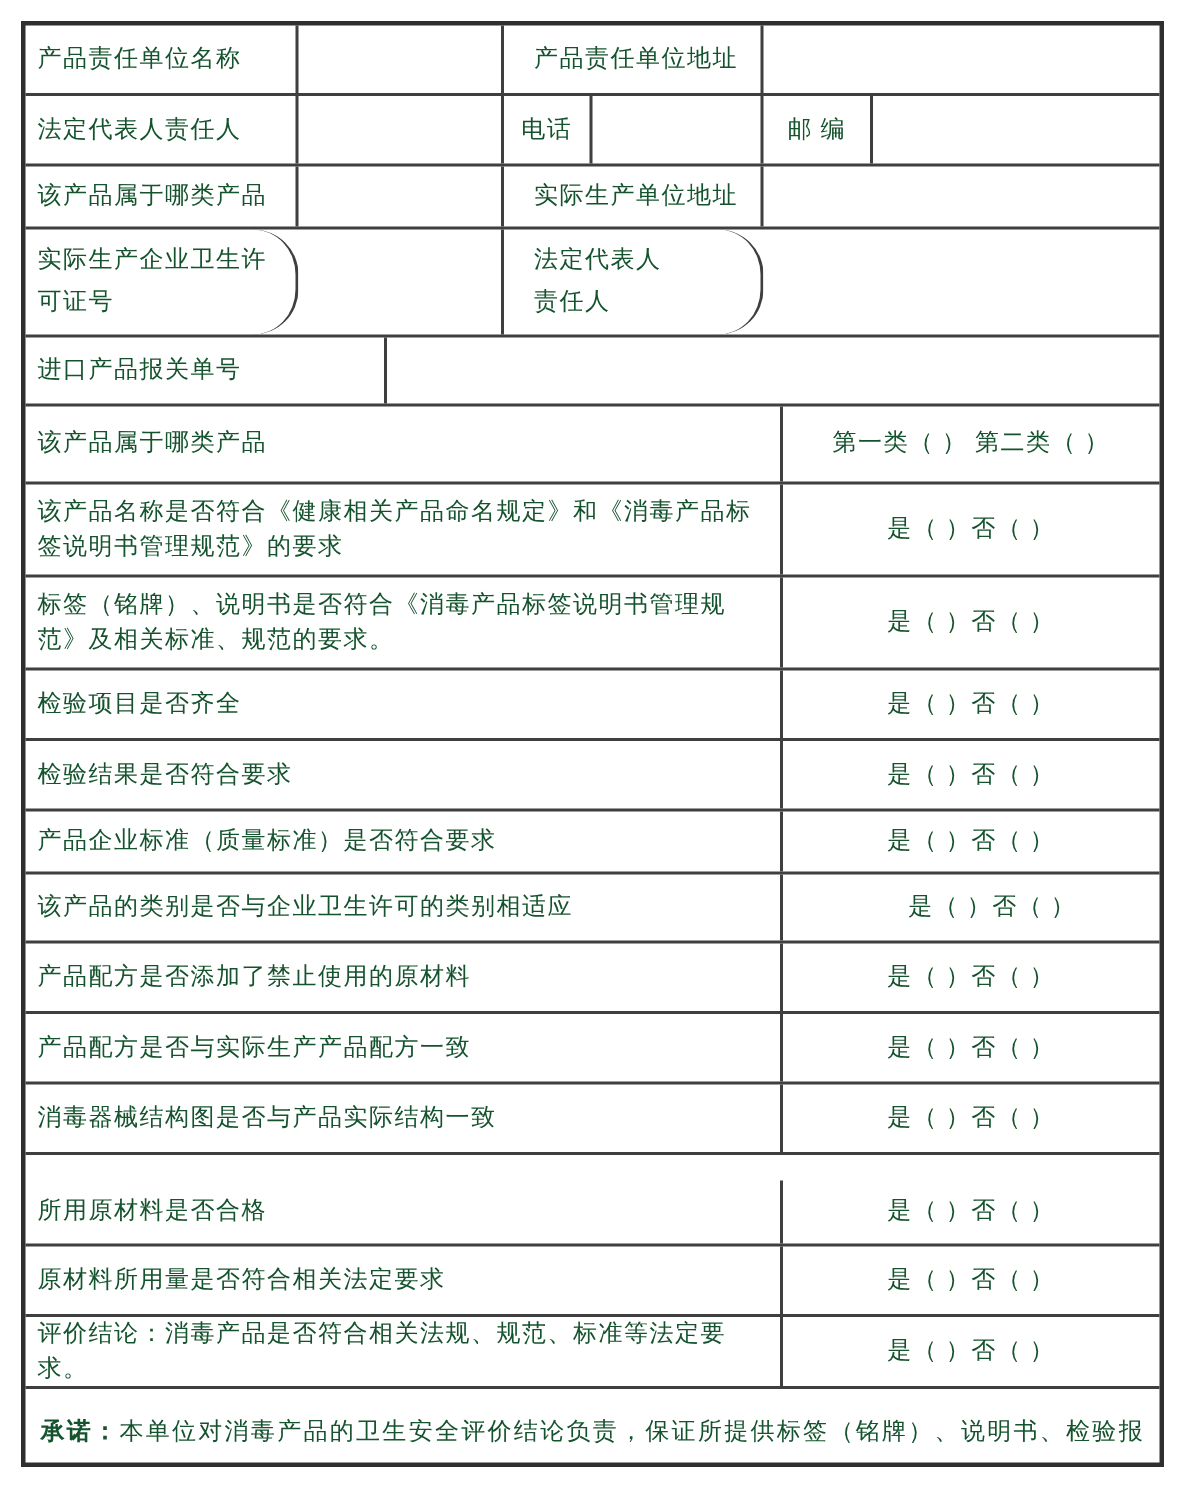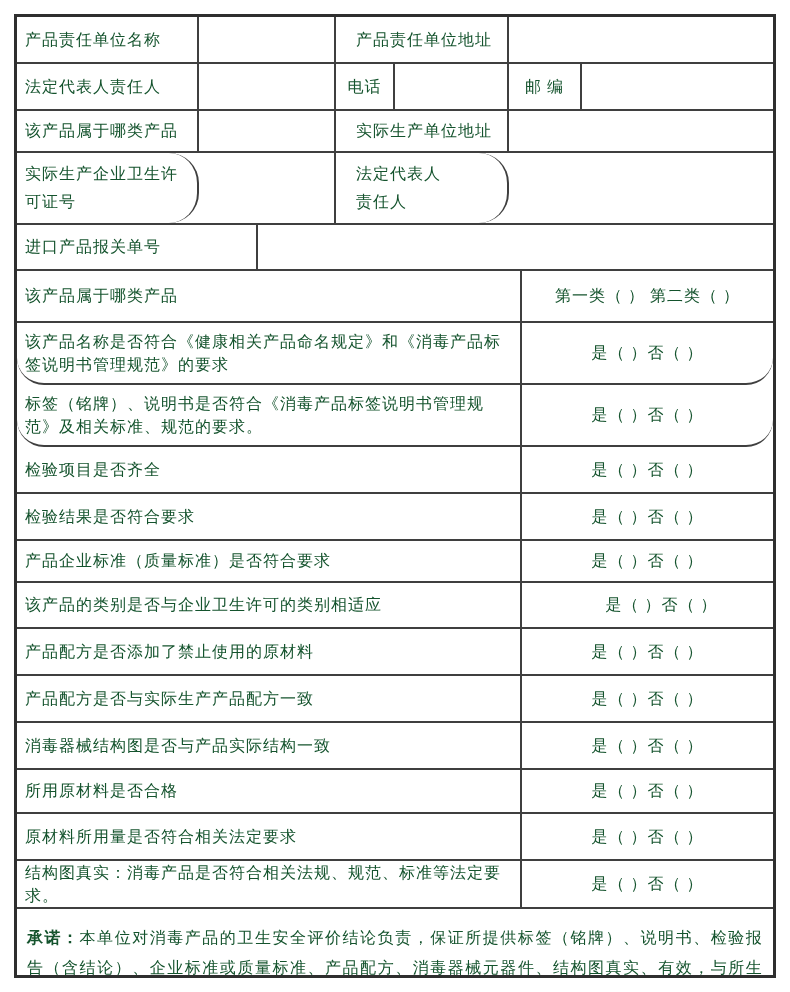--- a/index.html
+++ b/index.html
@@ -39,21 +39,21 @@
   .wA{width:182px;flex:0 0 182px;}
   .wB{width:137px;flex:0 0 137px;}
   .wC{width:173px;flex:0 0 173px;padding-left:20px;}
   .wTel{width:59px;flex:0 0 59px;justify-content:center;padding:2px 2px;text-align:right;}
   .wTelV{width:114px;flex:0 0 114px;}
   .wZip{width:73px;flex:0 0 73px;justify-content:center;padding:2px 2px;}
   .wImp{width:241px;flex:0 0 241px;}
   .wQ{width:505px;flex:0 0 505px;}
   
   .h45{height:45px;} .h40{height:40px;} .h70{height:70px;} .h44{height:44px;gap:28px;}
-  .h50{height:50px;} .h60{height:60px;border-radius:27px;} .h42{height:42px;} .h46{height:46px;}
+  .h50{height:50px;} .h60{height:60px;} .h42{height:42px;margin-top:17px;} .h46{height:46px;}
   .twoline{line-height:1.75;border-radius:30px;}
   .stack{display:block;}
   .pledge{
     display:block;
     padding:14px 10px 8px 10px;
     font-size:16px;
     letter-spacing:1.2px;
     line-height:1.85;
     text-align:justify;
   }
@@ -159,21 +159,21 @@
       <div class="c wQ">所用原材料是否合格</div>
       <div class="c fill end ans">是（ ）否（ ）</div>
     </div>
 
     <div class="r h45">
       <div class="c wQ">原材料所用量是否符合相关法定要求</div>
       <div class="c fill end ans">是（ ）否（ ）</div>
     </div>
 
     <div class="r h46">
-      <div class="c wQ">结构图真实：消毒产品是否符合相关法规、规范、标准等法定要求。</div>
+      <div class="c wQ">评价结论：消毒产品是否符合相关法规、规范、标准等法定要求。</div>
       <div class="c fill end ans">是（ ）否（ ）</div>
     </div>
 
     <div class="r last">
       <div class="c end fill pledge">
         <b>承诺：</b><span>本单位对消毒产品的卫生安全评价结论负责，保证所提供标签（铭牌）、说明书、检验报告（含结论）、企业标准或质量标准、产品配方、消毒器械元器件、结构图真实、有效，与所生产销售的产品相符，并承担相应的法律责任。</span>
       </div>
     </div>
 
   </div>

